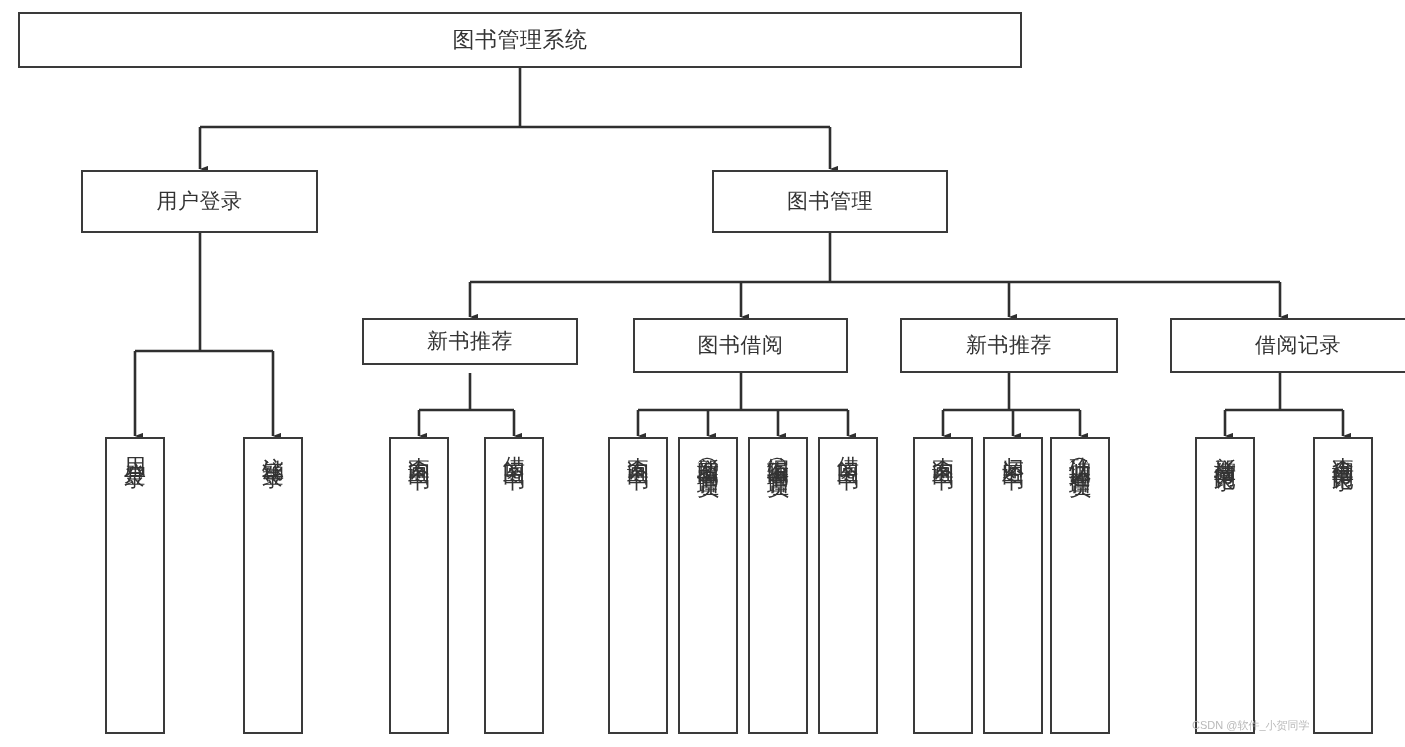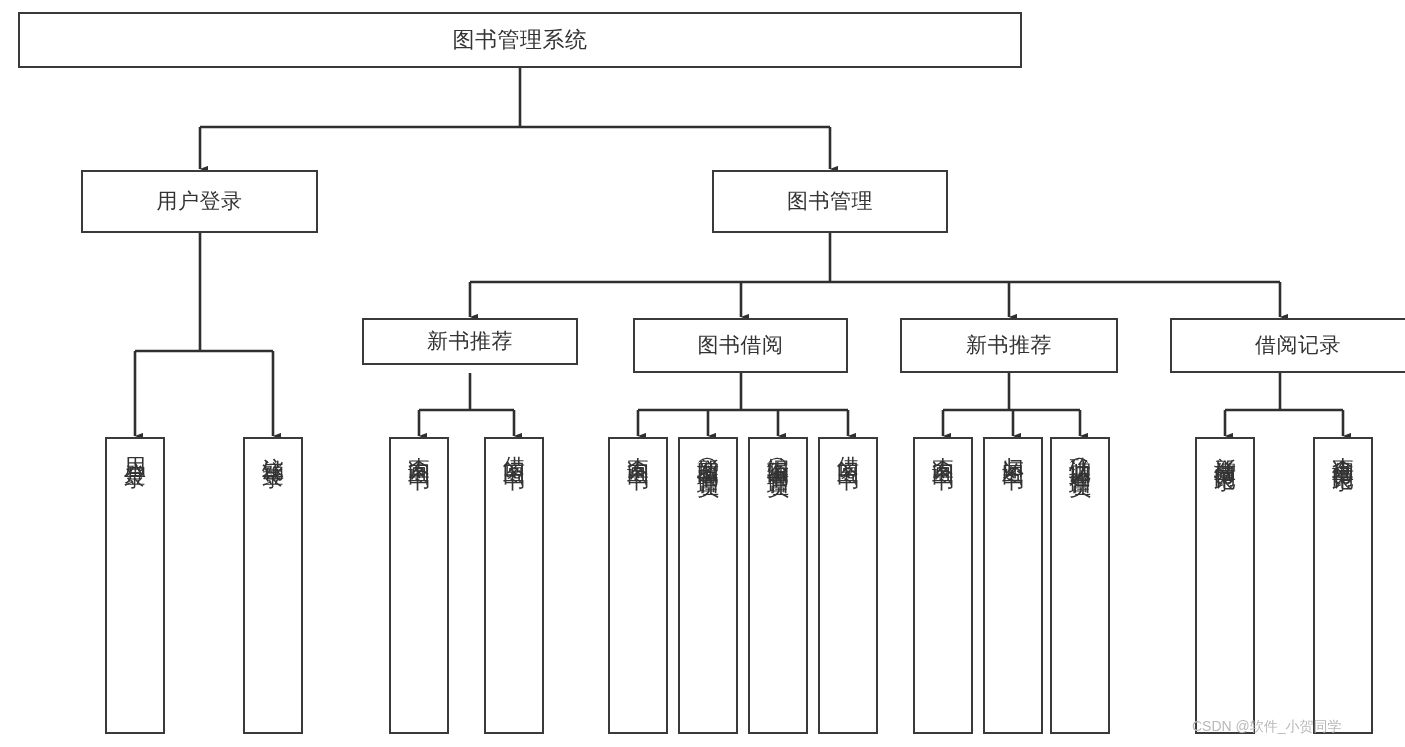--- a/index.html
+++ b/index.html
@@ -59,21 +59,21 @@
     line-height: 1.0;
     letter-spacing: 4px;
     margin: 0 auto;
   }
   .node.v.tall .label {
     letter-spacing: 3px;
   }
   .watermark {
     position: absolute;
     color: #b9b9b9;
-    font-size: 14px;
+    font-size: 11px;
     white-space: nowrap;
     font-family: "Liberation Sans", "DejaVu Sans", sans-serif;
   }
 </style>
 </head>
 <body>
 
 <div id="canvas">
   <svg class="edges" viewBox="0 0 1405 747">
     <defs>

